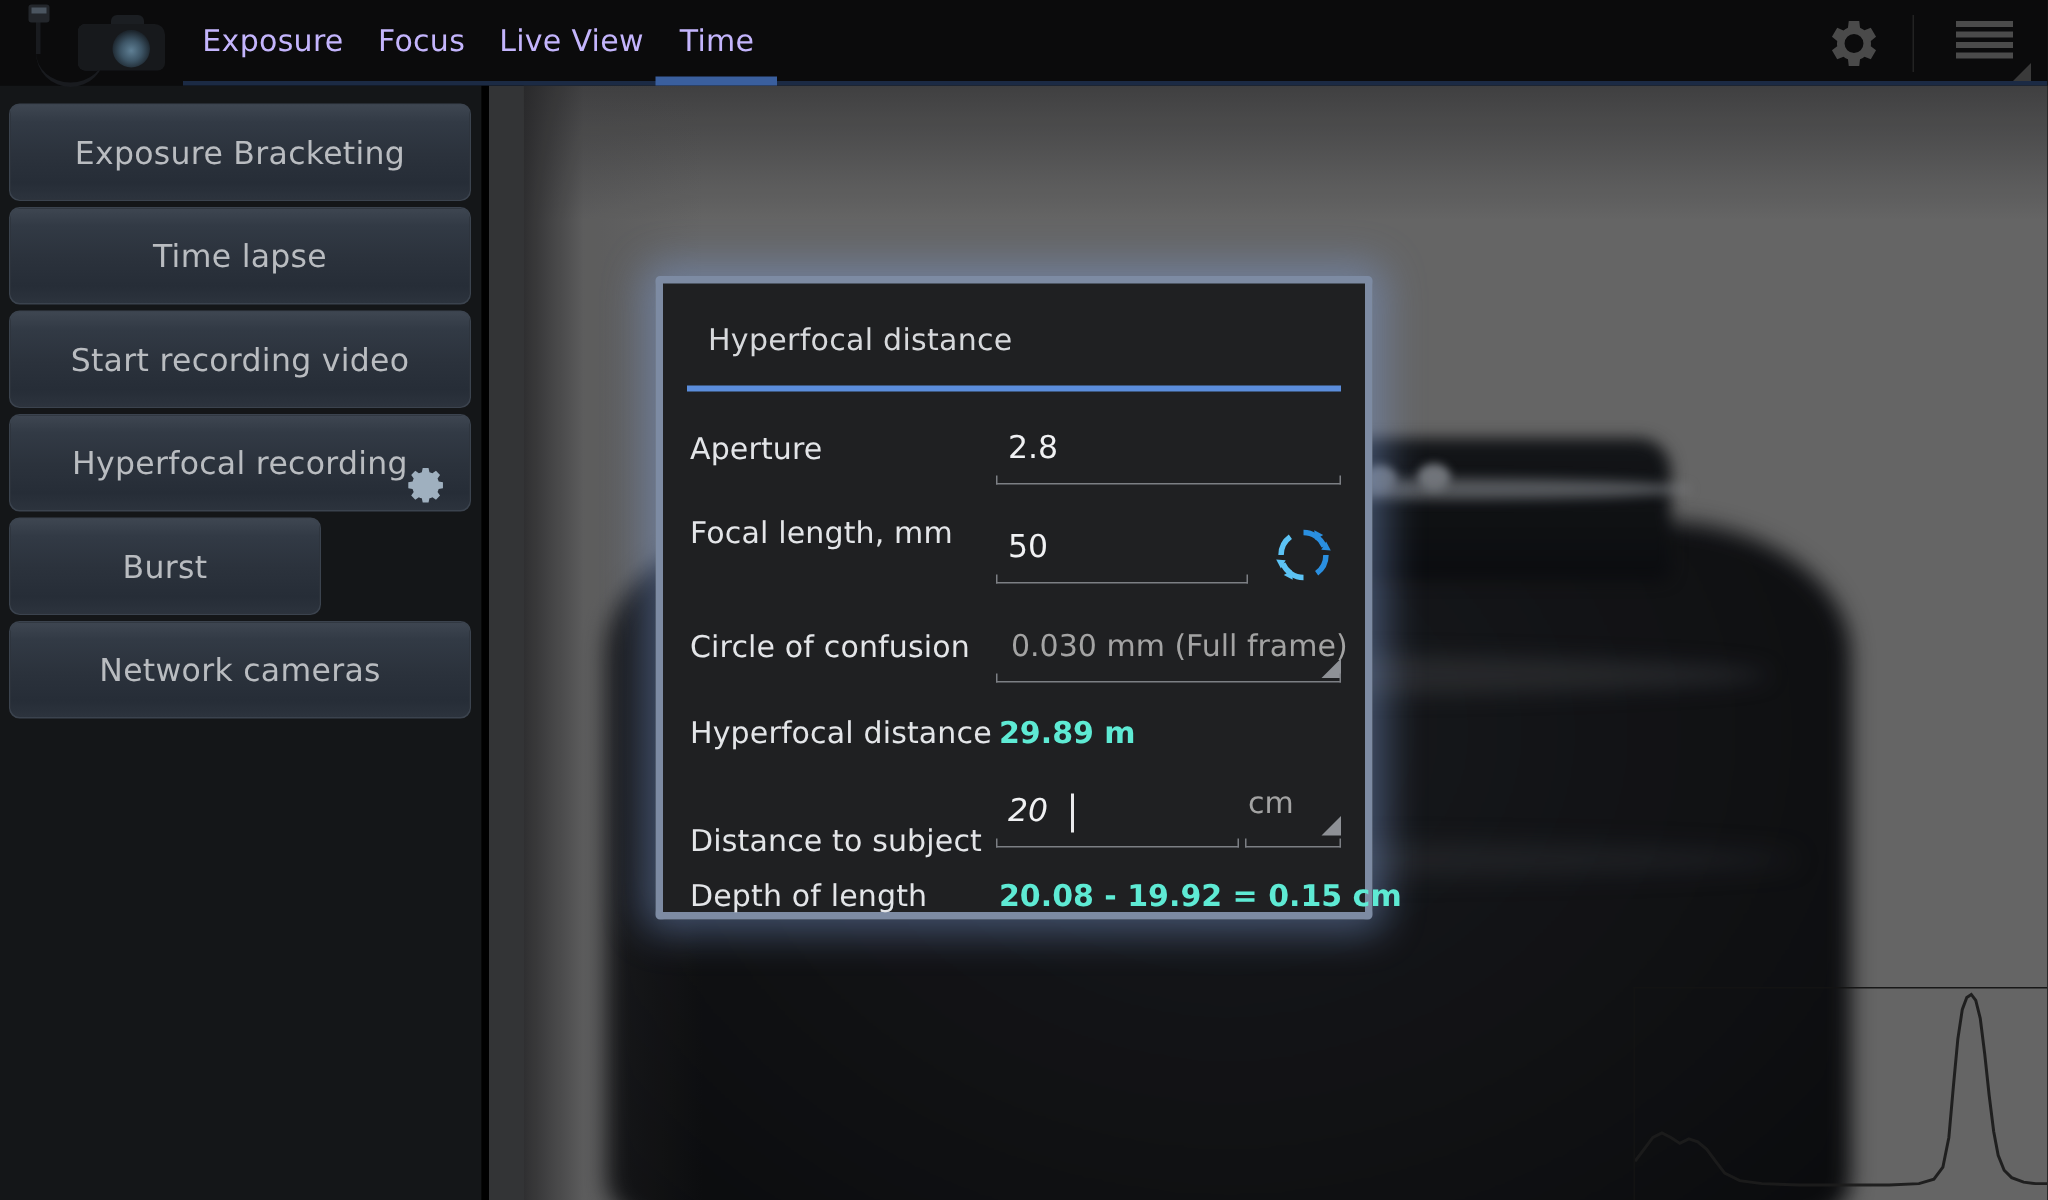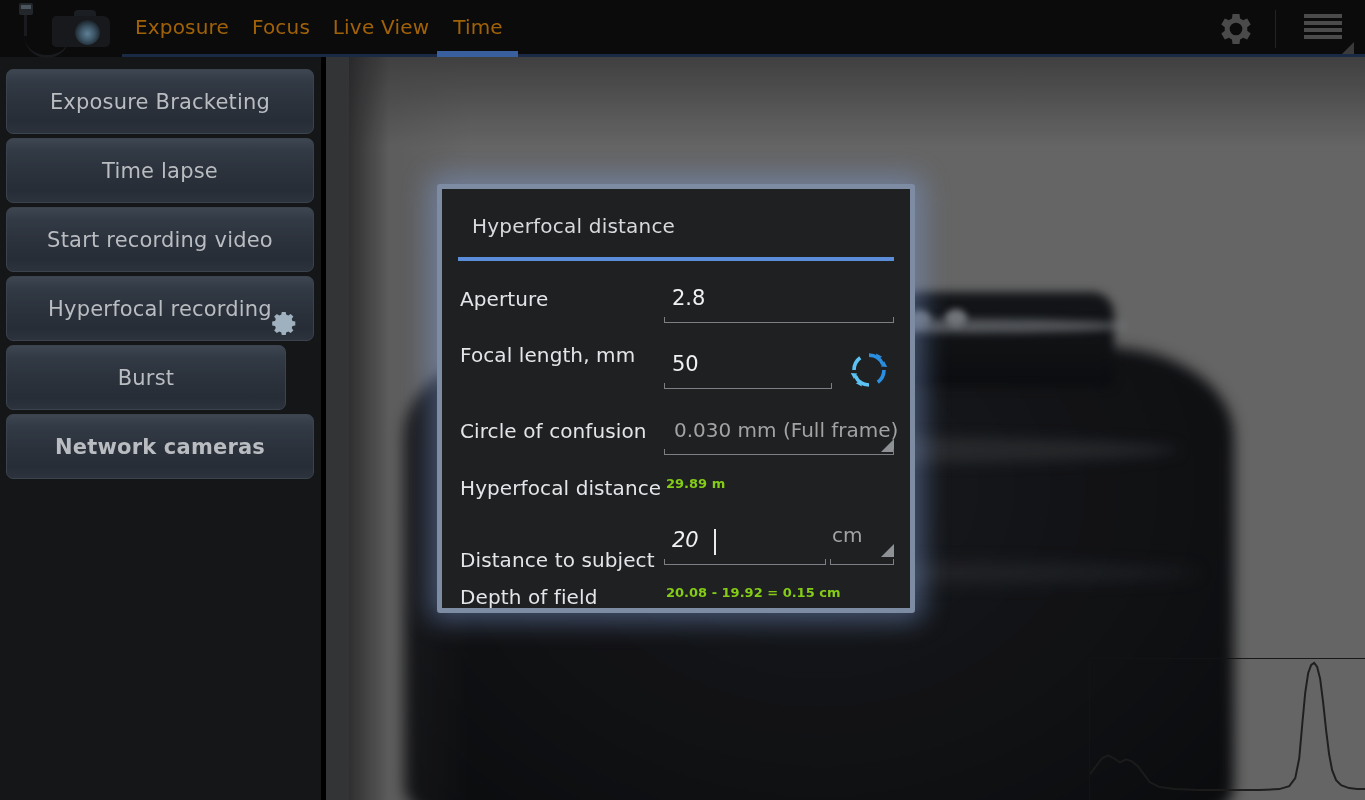--- a/index.html
+++ b/index.html
@@ -84,21 +84,21 @@
     position: absolute; left: 2px; top: 2px;
     width: 10px; height: 4px;
     background: #4b5560;
     display: block;
   }
 
   .tab {
     position: absolute; top: 0; height: 54px;
     line-height: 54px;
     font-size: 20px;
-    color: #a16207;
+    color: #c4b5fd;
     text-align: center;
     cursor: pointer;
     letter-spacing: 0.2px;
   }
   #tab-exposure  { left: 128px; width: 108px; }
   #tab-focus     { left: 242px; width: 78px;  }
   #tab-liveview  { left: 326px; width: 110px; }
   #tab-tools     { left: 442px; width: 72px;  }
 
   #gear-top {
@@ -157,27 +157,27 @@
     width: 308px; height: 65px;
     border-radius: 7px;
     background: linear-gradient(to bottom, #3e4651 0%, #323a45 18%, #2b323c 52%, #262d37 82%, #2c333d 100%);
     border: 1px solid #3b434e;
     color: #b9bcc0;
     font-size: 21px;
     display: flex; align-items: center; justify-content: center;
     cursor: pointer;
     letter-spacing: 0.2px;
   }
-  .side-btn.narrow { width: 280px; }
+  .side-btn.narrow { width: 208px; }
   #sb0 { top: 12px; }
   #sb1 { top: 81px; }
   #sb2 { top: 150px; }
   #sb3 { top: 219px; }
   #sb4 { top: 288px; }
-  #sb5 { top: 357px; font-weight: bold; }
+  #sb5 { top: 357px; }
 
   #burst-gear {
     position: absolute; left: 265px; top: 307px;
     width: 36px; height: 36px;
     cursor: pointer;
     z-index: 31;
   }
 
   
   #liveview {
@@ -322,23 +322,23 @@
     white-space: nowrap;
   }
   .spin-tri {
     position: absolute;
     width: 0; height: 0;
     border-left: 13px solid transparent;
     border-bottom: 13px solid #8e9196;
   }
   .bold-val {
     position: absolute;
-    font-size: 13px;
+    font-size: 20px;
     font-weight: bold;
-    color: #84cc16;
+    color: #5eead4;
     white-space: nowrap;
   }
   #caret {
     position: absolute; left: 272px; top: 513px;
     width: 2px; height: 26px;
     background: #e9eaec;
   }
 </style>
 </head>
 <body>
@@ -468,19 +468,19 @@
       <div class="bold-val" style="left:224px; top:287px;">29.89 m</div>
 
       <div class="lbl" style="top:344px;margin-top:15px;">Distance to subject</div>
       <div class="val-input" style="left:230px; top:339px;font-style:italic;">20</div>
       <div id="caret" style="left:272px; top:340px;"></div>
       <div class="underline" style="left:222px; top:375px; width:162px;"></div>
       <div class="spin-val" style="left:390px; top:334px;">cm</div>
       <div class="spin-tri" style="left:439px; top:355px;"></div>
       <div class="underline" style="left:388px; top:375px; width:64px;"></div>
 
-      <div class="lbl" style="top:396px;">Depth of field</div>
+      <div class="lbl" style="top:396px;">Depth of length</div>
       <div class="bold-val" style="left:224px; top:396px;">20.08 - 19.92 = 0.15 cm</div>
 
     </div>
   </div>
 
 </div>
 
 </body></html>

